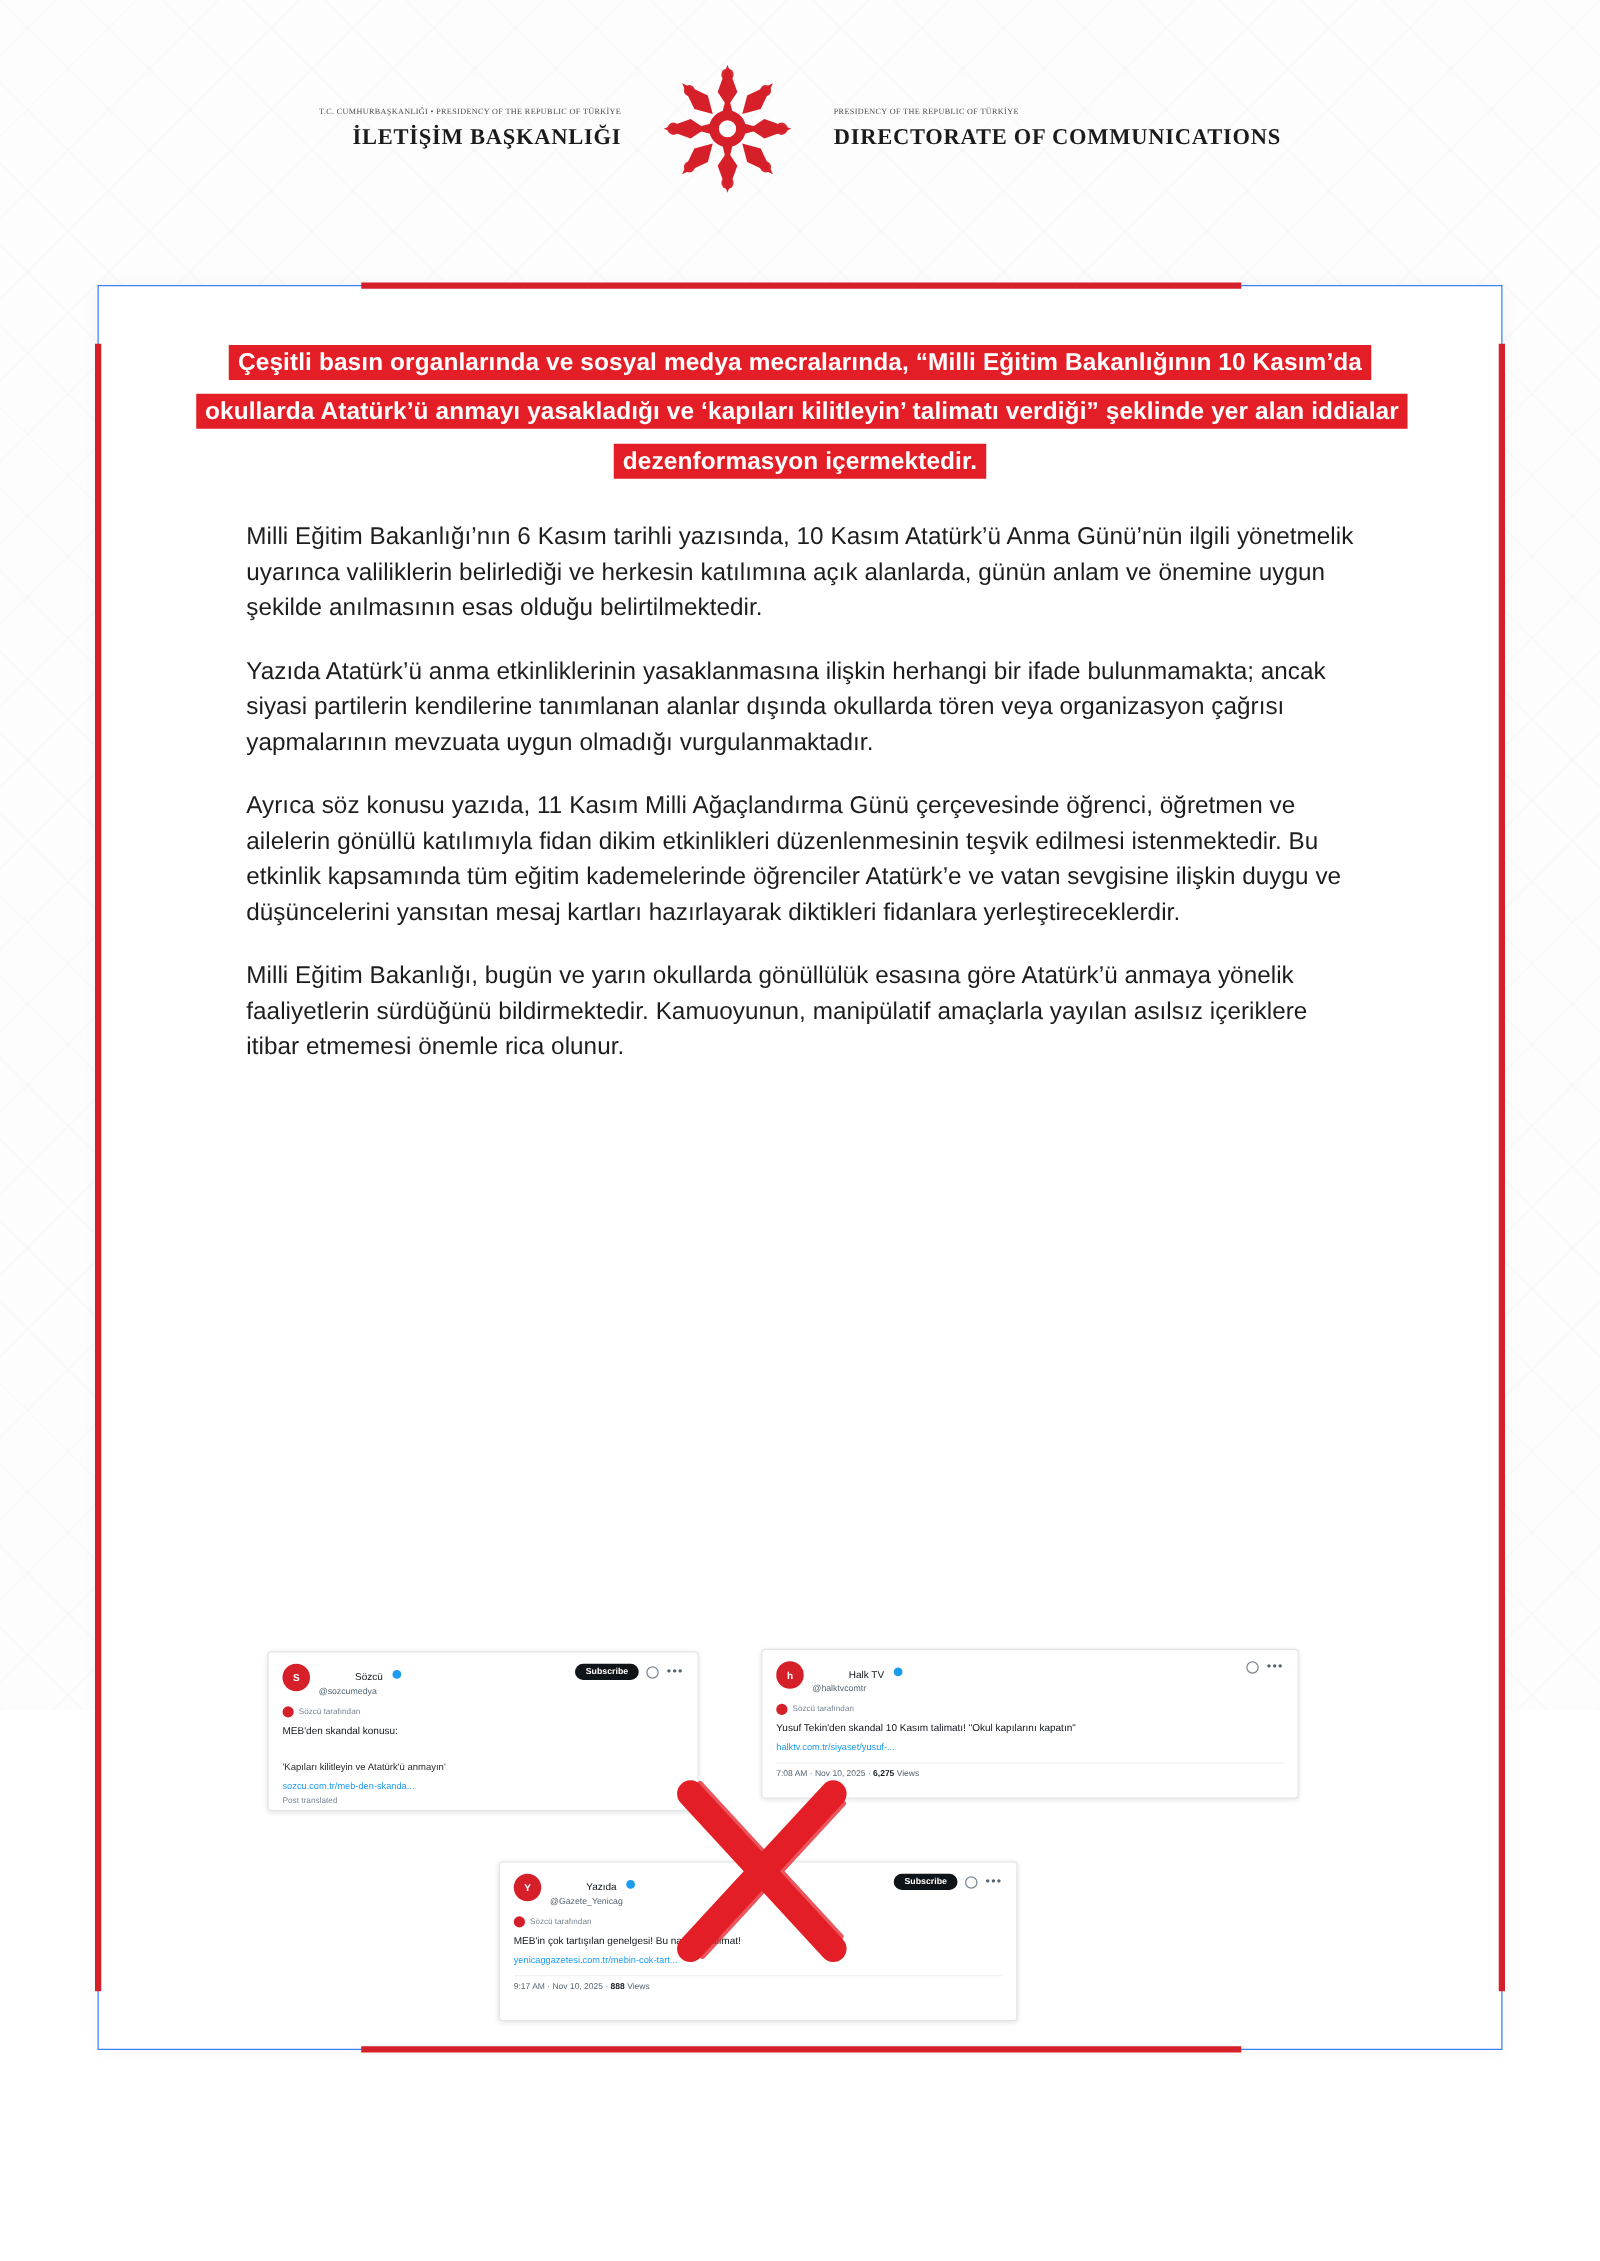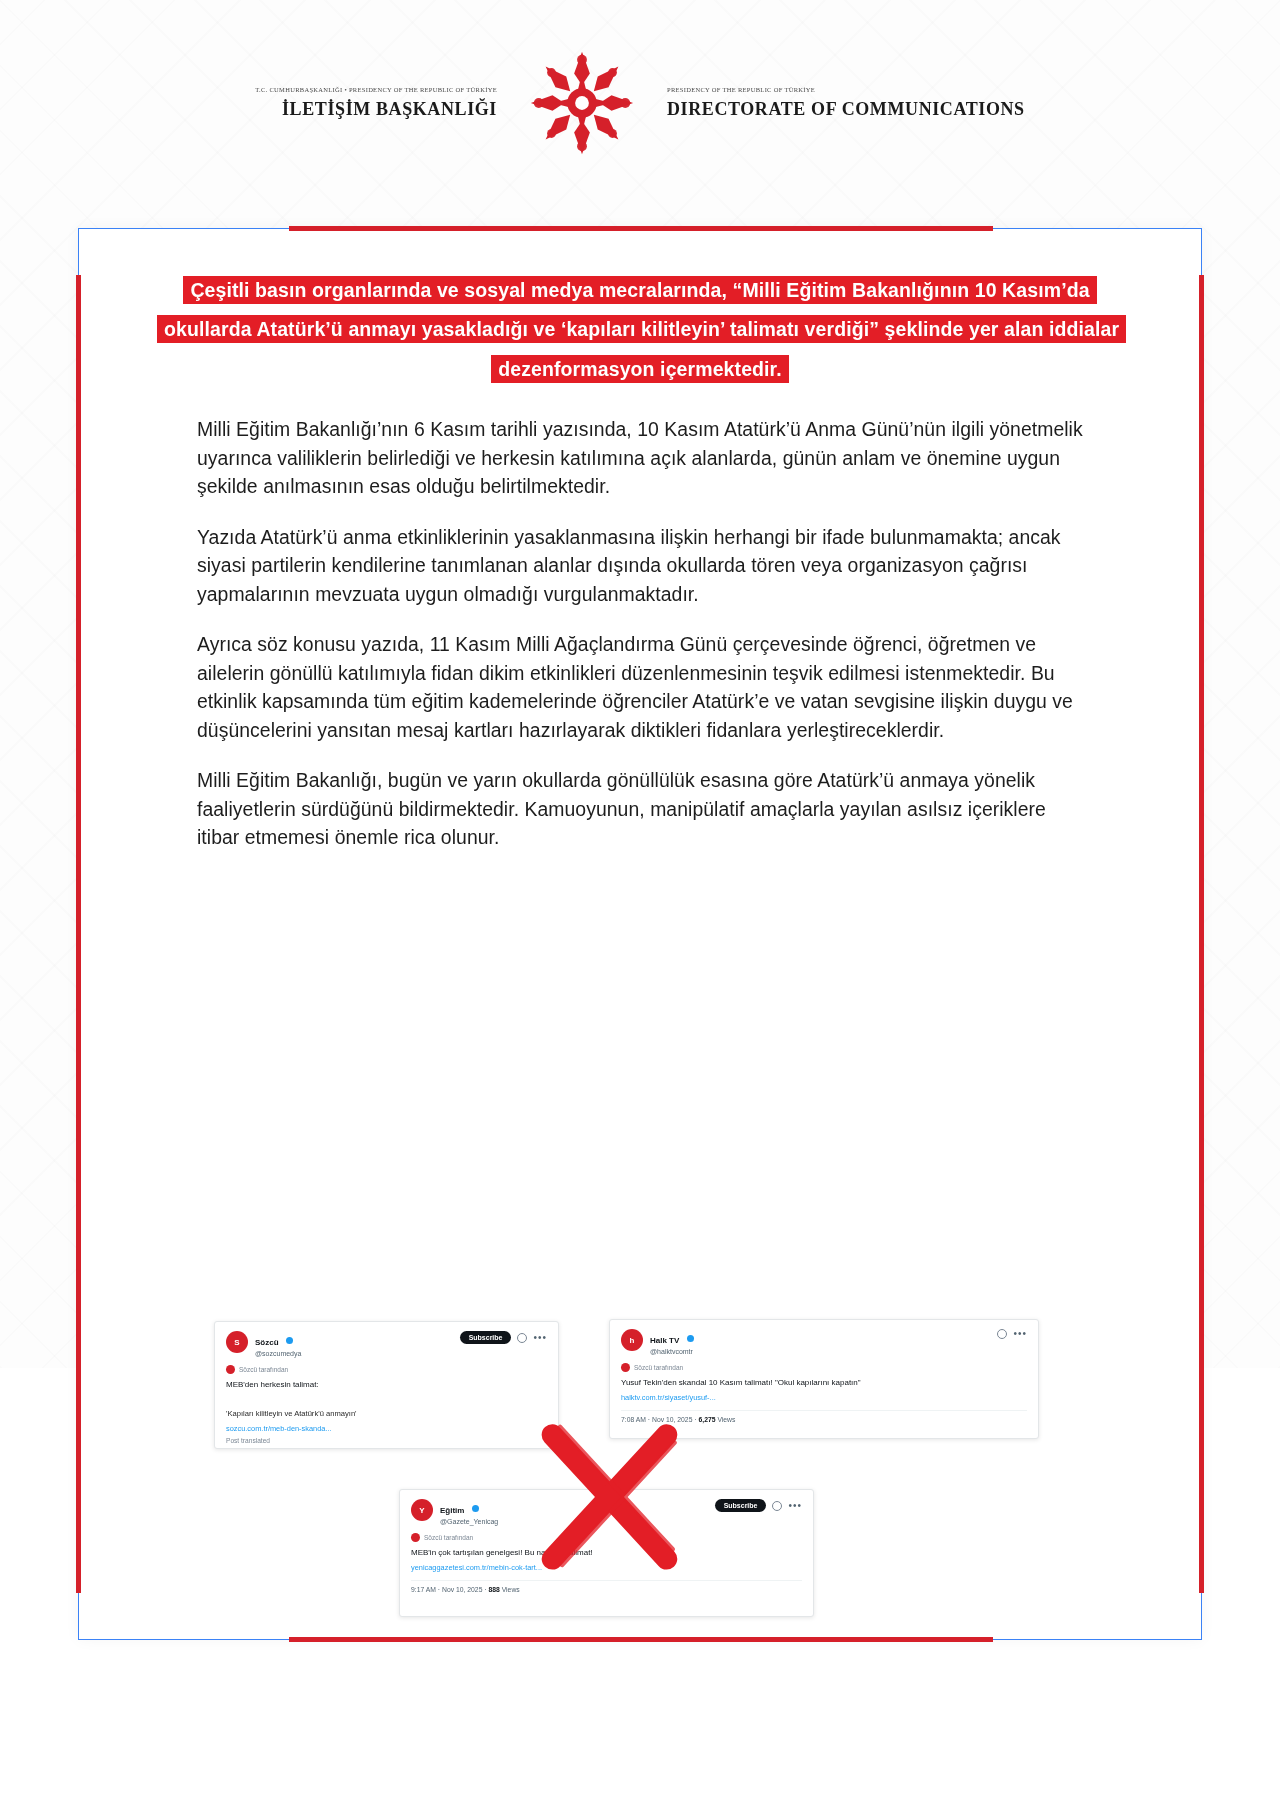--- a/index.html
+++ b/index.html
@@ -151,22 +151,23 @@
 
   .tw-head { display: flex; align-items: flex-start; gap: 7px; }
   .tw-avatar {
     width: 22px; height: 22px; border-radius: 50%;
     background: #d5202a; flex: 0 0 auto;
     display: flex; align-items: center; justify-content: center;
     color: #fff; font-size: 8px; font-weight: 700;
   }
   .tw-names { flex: 1 1 auto; line-height: 1.15; }
   .tw-name {
-    font-size: 8px; font-weight: 700; color: #0f1419;
+    font-size: 8px; font-weight: 400; color: #0f1419;
     display: inline-block;
+    margin-left: 29px;
   }
   .tw-verify {
     display: inline-block; width: 7px; height: 7px; border-radius: 50%;
     background: #1d9bf0; margin-left: 3px; vertical-align: middle;
   }
   .tw-handle { font-size: 7px; color: #536471; display: block; margin-top: 1px; }
   .tw-actions { display: flex; align-items: center; gap: 6px; }
   .tw-sub {
     background: #0f1419; color: #fff; font-size: 7px; font-weight: 700;
     border-radius: 9px; padding: 3px 9px;
@@ -310,21 +311,21 @@
           <div class="tw-actions">
             <span class="tw-sub">Subscribe</span>
             <span class="tw-globe"></span>
             <span class="tw-dots">•••</span>
           </div>
         </div>
         <div class="tw-retweet">
           <span class="tw-rt-av"></span>
           <span>Sözcü tarafından</span>
         </div>
-        <div class="tw-text">MEB'den herkesin talimat:</div>
+        <div class="tw-text">MEB'den skandal konusu:</div>
         <div class="tw-text2">'Kapıları kilitleyin ve Atatürk'ü anmayın'</div>
         <div class="tw-link">sozcu.com.tr/meb-den-skanda...</div>
         <div class="tw-small">Post translated</div>
         <div class="tw-foot">
           <span>7:24 AM · Nov 10, 2025</span>
           · <b>28.5K</b>
           <span>Views</span>
         </div>
       </div>
 
@@ -351,21 +352,21 @@
           <span>7:08 AM · Nov 10, 2025</span>
           · <b>6,275</b>
           <span>Views</span>
         </div>
       </div>
 
       <div class="tw t3">
         <div class="tw-head">
           <div class="tw-avatar">Y</div>
           <div class="tw-names">
-            <span class="tw-name">Eğitim</span>
+            <span class="tw-name">Yazıda</span>
             <span class="tw-verify"></span>
             <span class="tw-handle">@Gazete_Yenicag</span>
           </div>
           <div class="tw-actions">
             <span class="tw-sub">Subscribe</span>
             <span class="tw-globe"></span>
             <span class="tw-dots">•••</span>
           </div>
         </div>
         <div class="tw-retweet">

